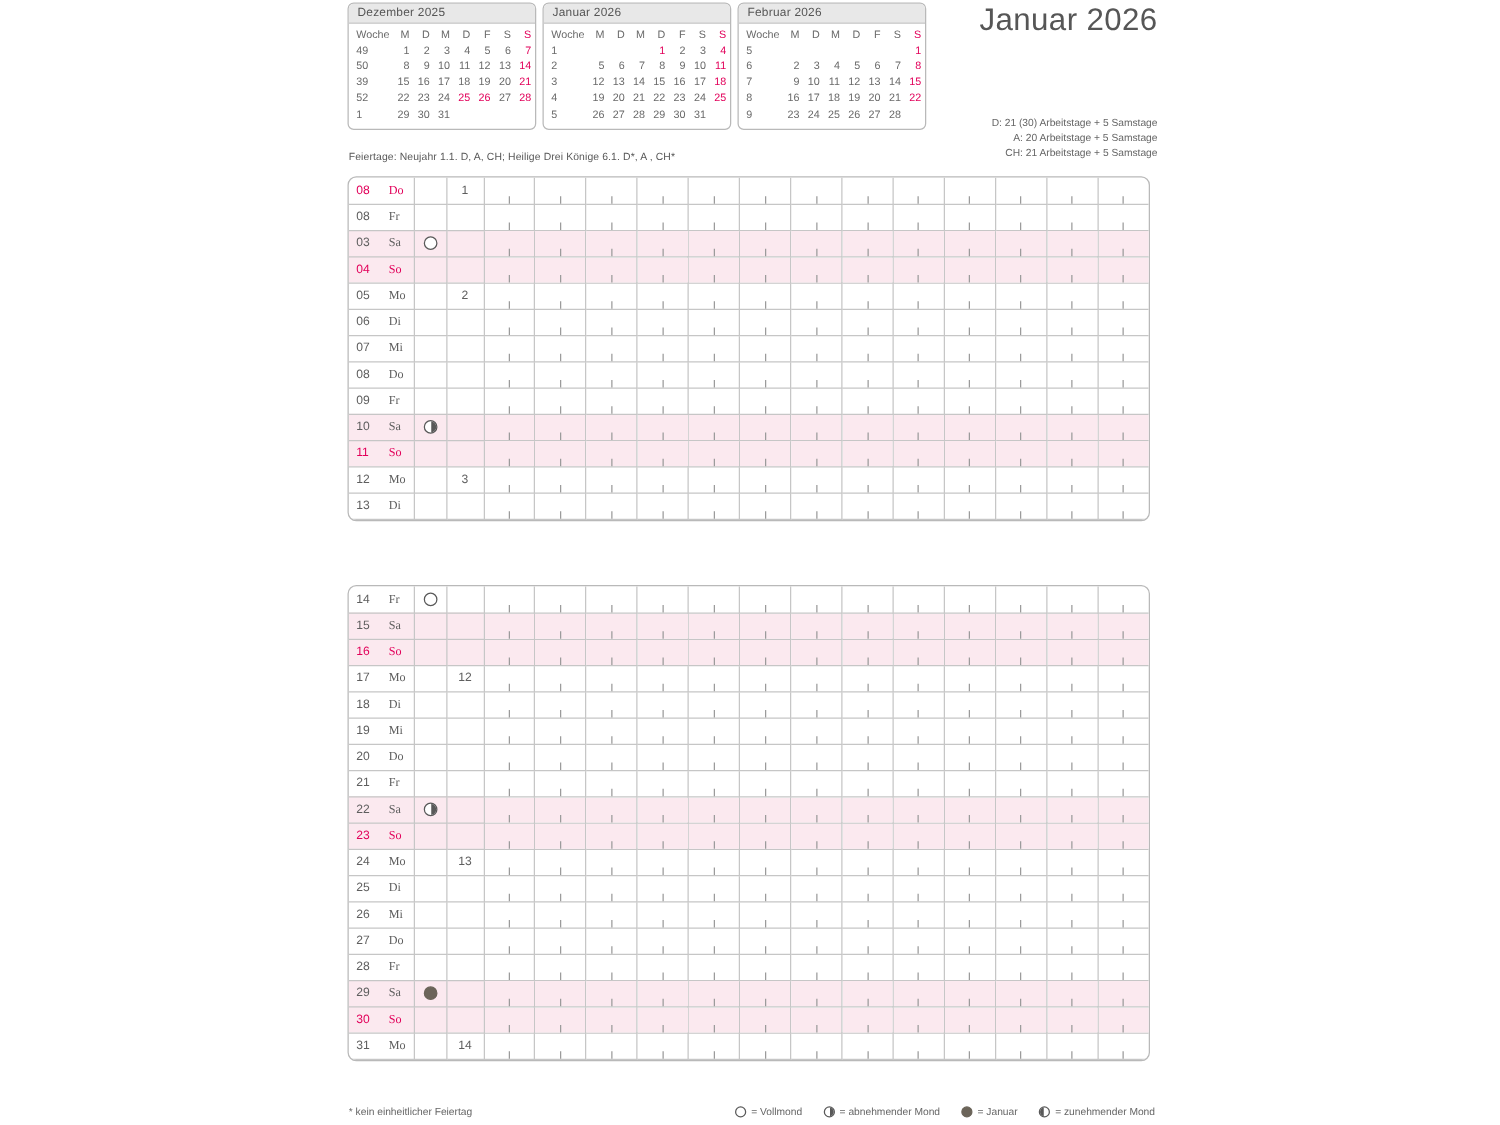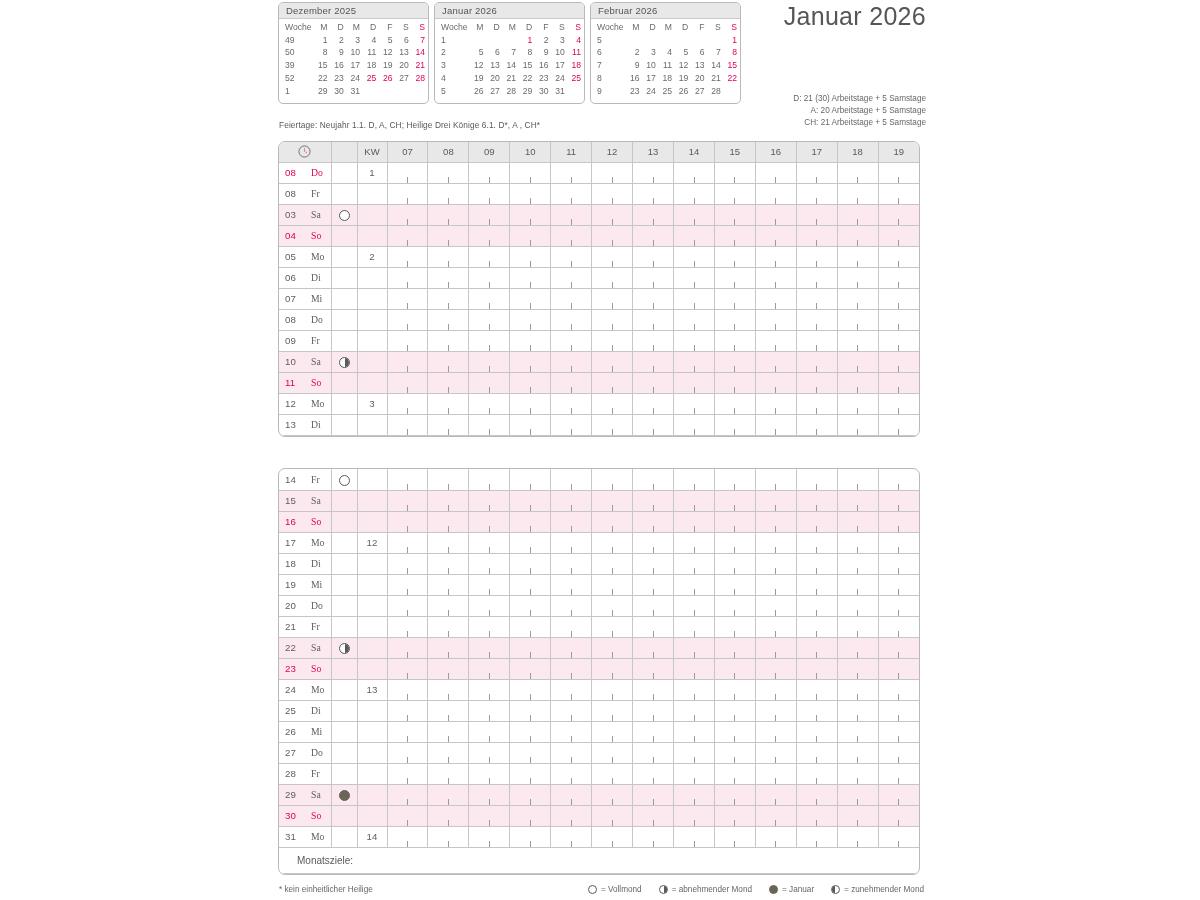--- a/index.html
+++ b/index.html
@@ -395,42 +395,20 @@
   <div>D: 21 (30) Arbeitstage + 5 Samstage</div>
   <div>A: 20 Arbeitstage + 5 Samstage</div>
   <div>CH: 21 Arbeitstage + 5 Samstage</div>
 </div>
 
 <div class="feiertage">Feiertage: Neujahr 1.1. D, A, CH; Heilige Drei Könige 6.1. D*, A , CH*</div>
 
 <div class="block" id="block1">
     <table class="ptable">
       <tbody>
-        <tr>
-          <th class="hdr hdr-day"><svg class="clock-ico" width="13" height="13" viewBox="0 0 14 14">
-              <circle cx="7" cy="7" r="6" fill="none" stroke="#6a6a6a" stroke-width="1"></circle>
-              <line x1="7" y1="7" x2="7" y2="3.2" stroke="#d3869b" stroke-width="1"></line>
-              <line x1="7" y1="7" x2="9.8" y2="8.6" stroke="#d3869b" stroke-width="1"></line>
-            </svg></th>
-          <th class="hdr hdr-moon"></th>
-          <th class="hdr hdr-kw">KW</th>
-          <th class="hdr hdr-hour">07</th>
-          <th class="hdr hdr-hour">08</th>
-          <th class="hdr hdr-hour">09</th>
-          <th class="hdr hdr-hour">10</th>
-          <th class="hdr hdr-hour">11</th>
-          <th class="hdr hdr-hour">12</th>
-          <th class="hdr hdr-hour">13</th>
-          <th class="hdr hdr-hour">14</th>
-          <th class="hdr hdr-hour">15</th>
-          <th class="hdr hdr-hour">16</th>
-          <th class="hdr hdr-hour">17</th>
-          <th class="hdr hdr-hour">18</th>
-          <th class="hdr hdr-hour">19</th>
-        </tr>
         <tr class="hol">
           <td class="c-day"><span class="dn">08</span><span class="dw">Do</span></td>
           <td class="c-moon"></td>
           <td class="c-kw">1</td>
           <td class="c-hour">
             <span class="ticks">
               <i style="left:49%"></i>
             </span>
           </td>
           <td class="c-hour">
@@ -2593,28 +2571,25 @@
             <span class="ticks">
               <i style="left:49%"></i>
             </span>
           </td>
           <td class="c-hour">
             <span class="ticks">
               <i style="left:49%"></i>
             </span>
           </td>
         </tr>
-        <tr>
-          <td class="c-goal" colspan="16">Monatsziele:</td>
-        </tr>
       </tbody>
     </table>
   </div>
 
-<div class="footnote">* kein einheitlicher Heilige</div>
+<div class="footnote">* kein einheitlicher Feiertag</div>
 <div class="legend" id="legendBox">
     <span class="it">
       <span class="moon full sm"></span>
       <span>= Vollmond</span>
     </span>
     <span class="it">
       <span class="moon waning sm"></span>
       <span>= abnehmender Mond</span>
     </span>
     <span class="it">

